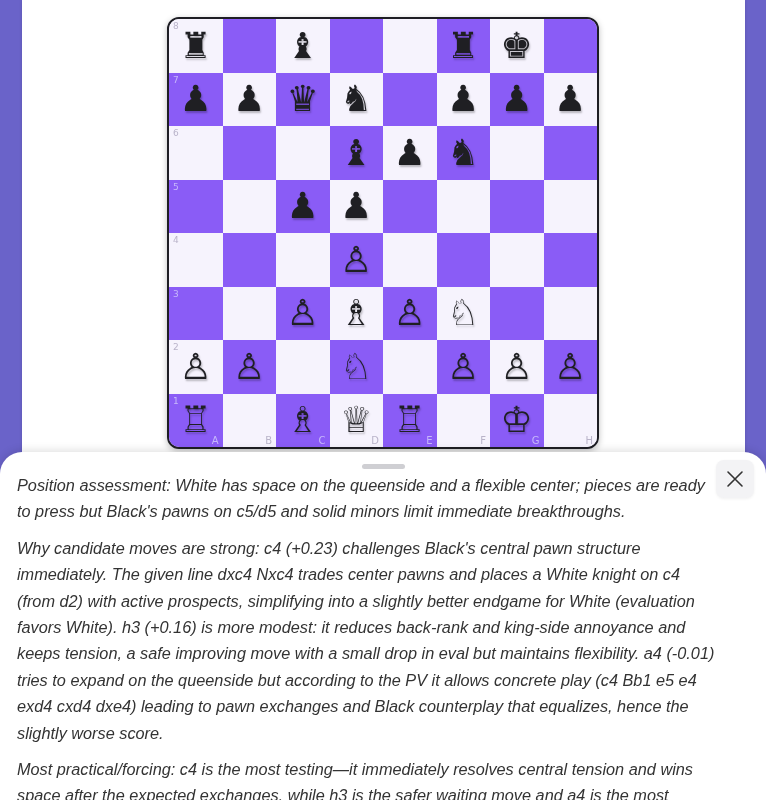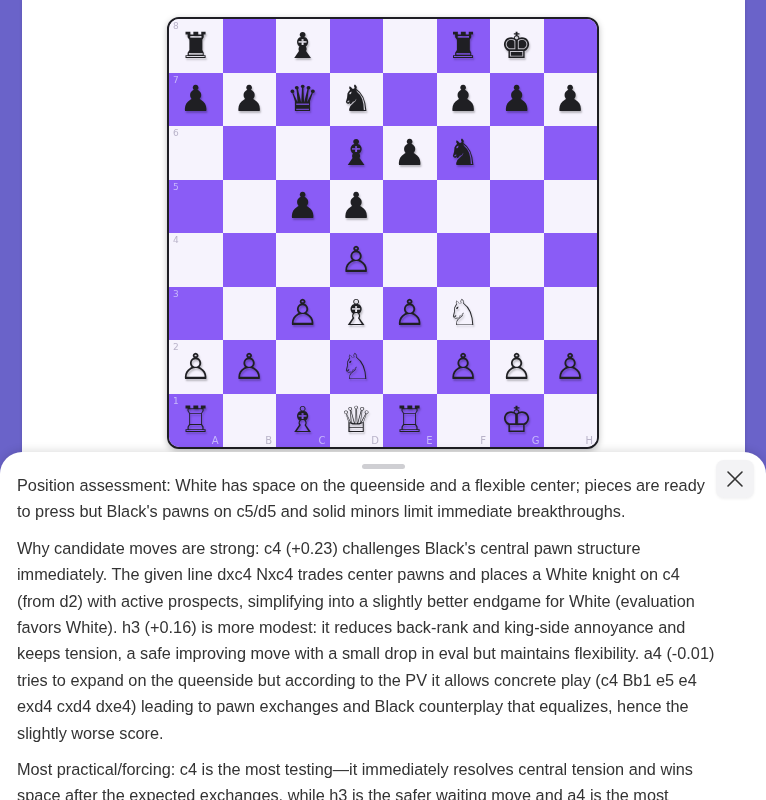--- a/index.html
+++ b/index.html
@@ -53,21 +53,21 @@
   .close-btn {
     position: absolute; left: 716px; top: 8px; width: 38px; height: 38px;
     border-radius: 8px; background: #f3f3f5; border: none; cursor: pointer;
     display: flex; align-items: center; justify-content: center; padding: 0;
     box-shadow: 0 1px 3px rgba(0,0,0,0.06);
   }
   .content {
     position: absolute; left: 17px; top: 20px; width: 722px;
     color: #333333; font-size: 16.3px; line-height: 26.4px;
   }
-  .content p { margin: 0 18px 10px 0; }
+  .content p { margin: 0 18px 10px 0; font-style: italic; }
 </style>
 </head>
 <body>
 
 <div class="panel"></div>
 
 <div class="board-frame">
   <div class="board" id="board">
       <div class="sq light">
         <span class="rank-label">8</span>

